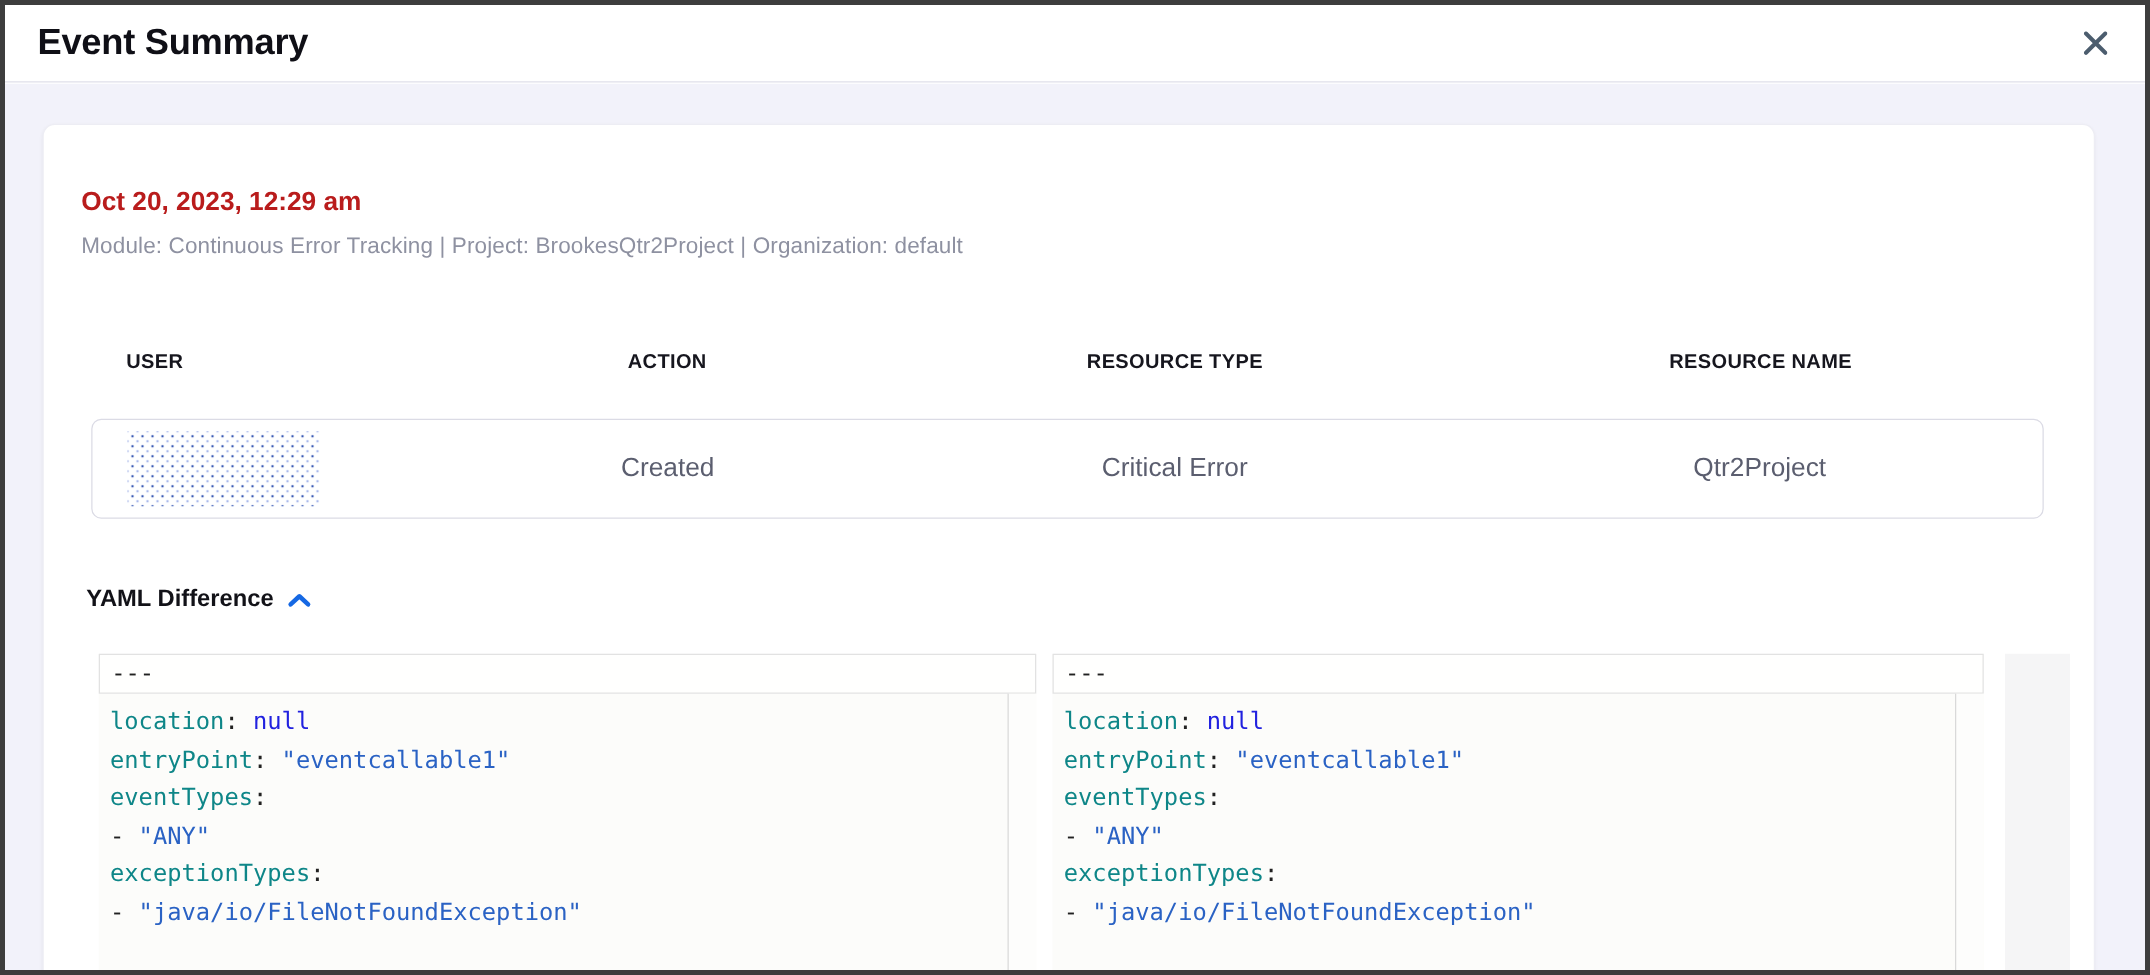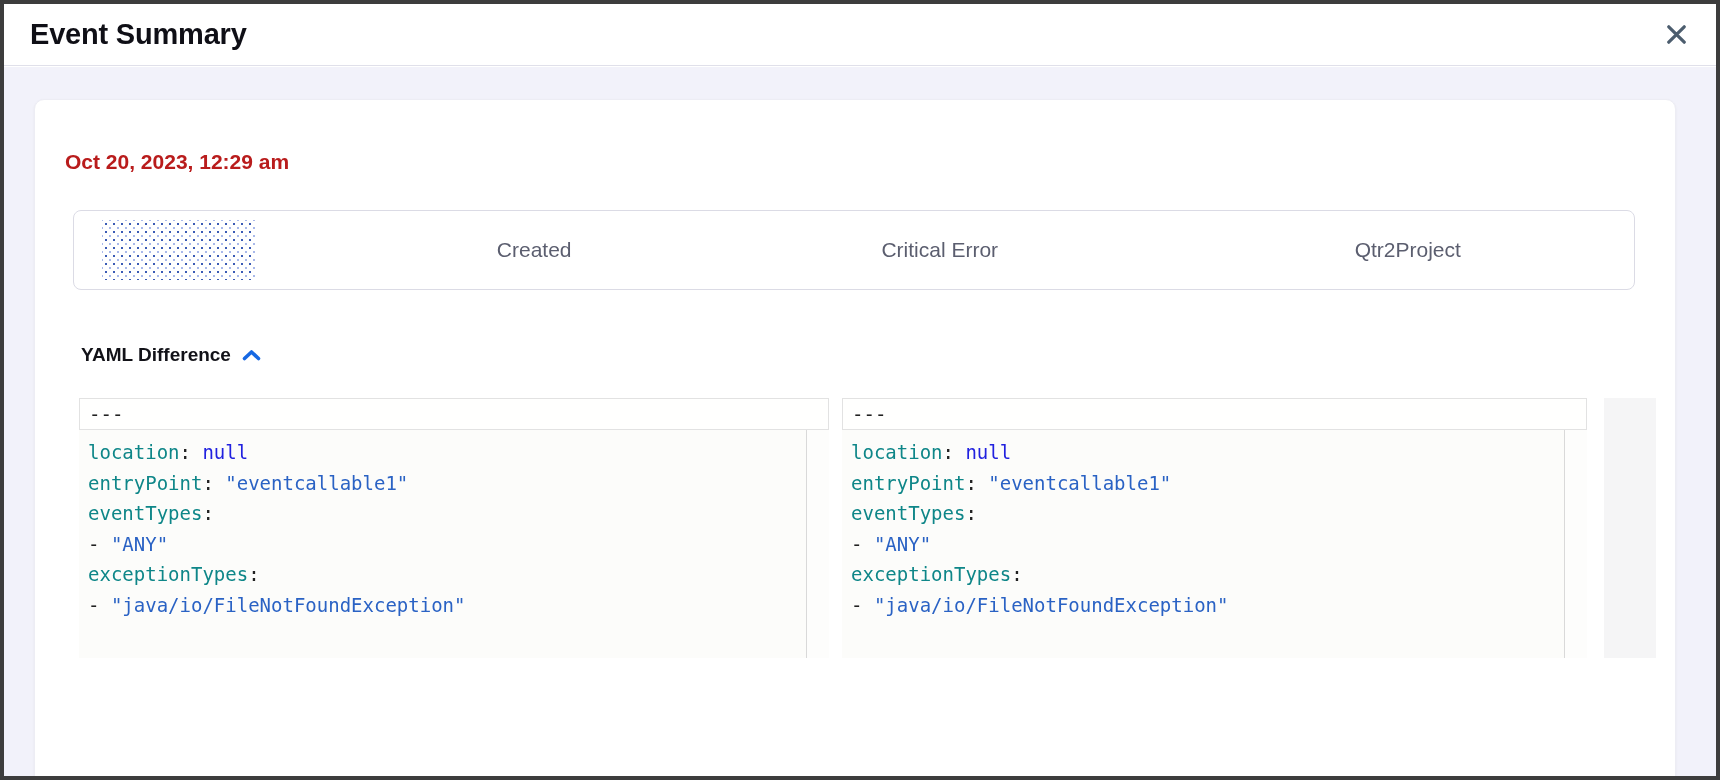--- a/index.html
+++ b/index.html
@@ -105,21 +105,21 @@
     width:154px;height:60px;
     margin-left:28px;
     background-image:
       radial-gradient(circle, var(--dot-dark) 0.9px, transparent 1.3px),
       radial-gradient(circle, var(--dot-light) 0.9px, transparent 1.3px);
     background-size:8px 8px, 8px 8px;
     background-position:0 0, 4px 4px;
   }
   
   .yaml-toggle{
-    margin:54px 0 0 16px;
+    margin:54px 0 0 4px;
     display:inline-flex;
     align-items:center;
     gap:11px;
     cursor:pointer;
     font-size:19px;
     font-weight:700;
     color:#121218;
   }
   .chev{color:var(--accent);display:block;}
   .panels{
@@ -184,21 +184,28 @@
     <svg width="19" height="19" viewBox="0 0 16 16">
       <path d="M1.5 1.5 L14.5 14.5 M14.5 1.5 L1.5 14.5" stroke="currentColor" stroke-width="2.7" stroke-linecap="round" fill="none"></path>
     </svg>
   </button>
 </header>
 
 <div class="modal-body">
   <div class="card">
 
     <div class="timestamp">Oct 20, 2023, 12:29 am</div>
-
+    <div class="event-context">Module: Continuous Error Tracking | Project: BrookesQtr2Project | Organization: default</div>
+
+    <div class="thead grid-cols">
+      <div class="cell first">USER</div>
+      <div class="cell">ACTION</div>
+      <div class="cell">RESOURCE TYPE</div>
+      <div class="cell">RESOURCE NAME</div>
+    </div>
 
     <div class="trow grid-cols">
       <div class="cell first">
         <div class="redacted"></div>
       </div>
       <div class="cell">Created</div>
       <div class="cell">Critical Error</div>
       <div class="cell">Qtr2Project</div>
     </div>
 

